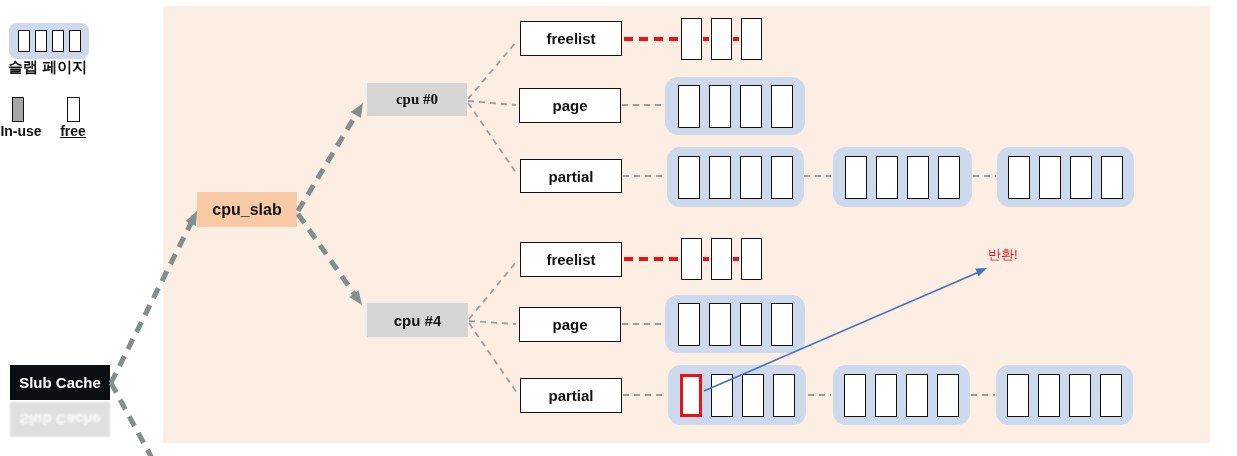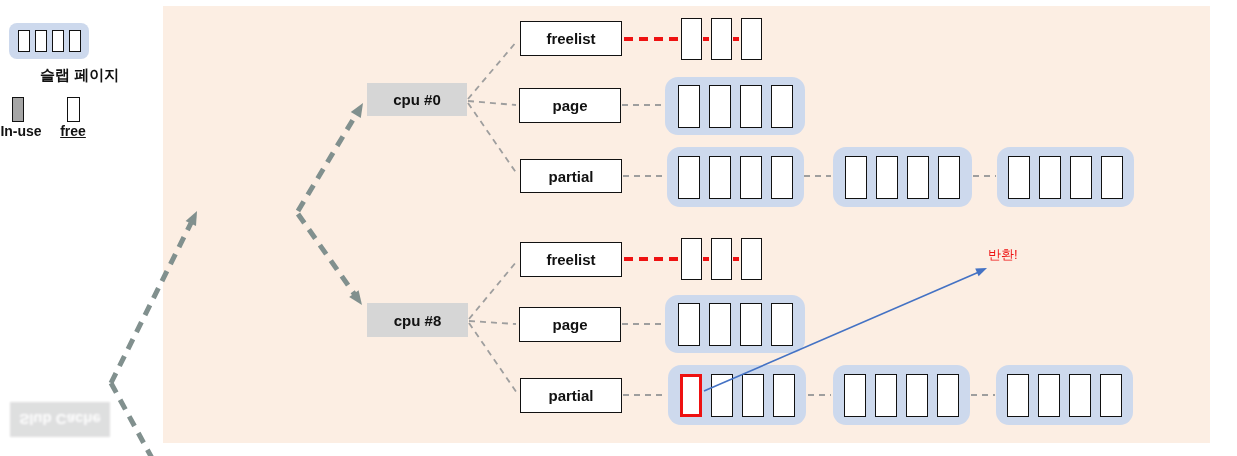--- a/index.html
+++ b/index.html
@@ -15,41 +15,41 @@
   .ah{fill:var(--thick-dash);stroke:none;}
   .bh{fill:var(--blue-arrow);stroke:none;}
 
   .node{position:absolute;display:flex;align-items:center;justify-content:center;
         font-weight:bold;font-size:15px;color:var(--text);z-index:4;}
   .slub-cache{left:10px;top:365px;width:100px;height:35px;background:var(--slub-cache-fill);
         color:var(--slub-cache-text);}
   .reflection{left:10px;top:402px;width:100px;height:35px;background:var(--slub-cache-fill);
         color:var(--slub-cache-text);transform:scaleY(-1);opacity:.13;filter:blur(1.2px);z-index:1;}
   .cpu-slab{left:197px;top:192px;width:100px;height:35px;background:var(--cpu-slab-fill);font-size:16px;}
-  .cpu0{left:367px;top:83px;width:100px;height:33px;background:var(--cpu-box-fill);}
+  .cpu0{left:367px;top:83px;width:100px;height:33px;background:var(--cpu-box-fill);font-family:Liberation Serif, serif;}
   .cpu1{left:367px;top:303px;width:101px;height:34px;background:var(--cpu-box-fill);}
 
   .label-box{position:absolute;width:102px;height:35px;background:#fff;border:1.6px solid var(--cell-border);
         box-sizing:border-box;display:flex;align-items:center;justify-content:center;
         font-weight:bold;font-size:15px;color:var(--text);z-index:4;}
   .freelist0{left:520px;top:21px;}  .page0{left:519px;top:88px;}  .partial0{left:520px;top:159px;height:34px;}
   .freelist1{left:520px;top:242px;} .page1{left:519px;top:307px;} .partial1{left:520px;top:378px;}
 
   .slab{position:absolute;background:var(--slab-container);border-radius:13px;
         display:flex;align-items:center;justify-content:center;gap:9px;z-index:3;}
   .cell{width:22px;height:43px;background:var(--cell-fill);border:1.6px solid var(--cell-border);
         box-sizing:border-box;}
   .cell.highlight{border:3px solid var(--red);}
   .objects{position:absolute;display:flex;gap:9px;z-index:3;}
   .objects .cell{width:21px;height:42px;}
 
   .legend-slab{left:9px;top:23px;width:80px;height:36px;border-radius:8px;gap:5px;}
   .legend-slab .cell{width:12px;height:22px;border-width:1.4px;}
-  .legend-label{position:absolute;left:8px;top:66px;width:100px;font-size:15px;font-weight:600;
-        color:var(--text);z-index:4;margin-left:32px;}
+  .legend-label{position:absolute;left:8px;top:58px;width:100px;font-size:15px;font-weight:600;
+        color:var(--text);z-index:4;}
   .swatch{position:absolute;box-sizing:border-box;border:1.5px solid var(--cell-border);z-index:4;}
   .swatch-inuse{left:12px;top:97px;width:12px;height:25px;background:var(--in-use-fill);}
   .swatch-free{left:67px;top:97px;width:13px;height:25px;background:#fff;}
   .swatch-label{position:absolute;top:123px;font-size:14px;font-weight:600;color:var(--text);
         text-align:center;z-index:4;}
   .lbl-inuse{left:-2px;width:46px;} .lbl-free{left:56px;width:34px;text-decoration:underline;}
 
   .return-label{position:absolute;left:988px;top:246px;font-size:13px;font-weight:normal;
         color:var(--red);z-index:7;}
 
@@ -76,23 +76,25 @@
       <div class="cell"></div>
       <div class="cell"></div>
       <div class="cell"></div>
     </div>
   <div class="legend-label">슬랩 페이지</div>
   <div class="swatch swatch-inuse"></div>
   <div class="swatch swatch-free"></div>
   <div class="swatch-label lbl-inuse">In-use</div>
   <div class="swatch-label lbl-free">free</div>
 
+  <div class="node slub-cache">Slub Cache</div>
   <div class="node reflection">Slub Cache</div>
+  <div class="node cpu-slab">cpu_slab</div>
   <div class="node cpu0">cpu #0</div>
-  <div class="node cpu1">cpu #8</div>
+  <div class="node cpu1">cpu #4</div>
 
   <div class="label-box freelist0">freelist</div>
   <div class="label-box page0">page</div>
   <div class="label-box partial0">partial</div>
   <div class="label-box freelist1">freelist</div>
   <div class="label-box page1">page</div>
   <div class="label-box partial1">partial</div>
 
   <div class="objects o-f0">
       <div class="cell"></div>

